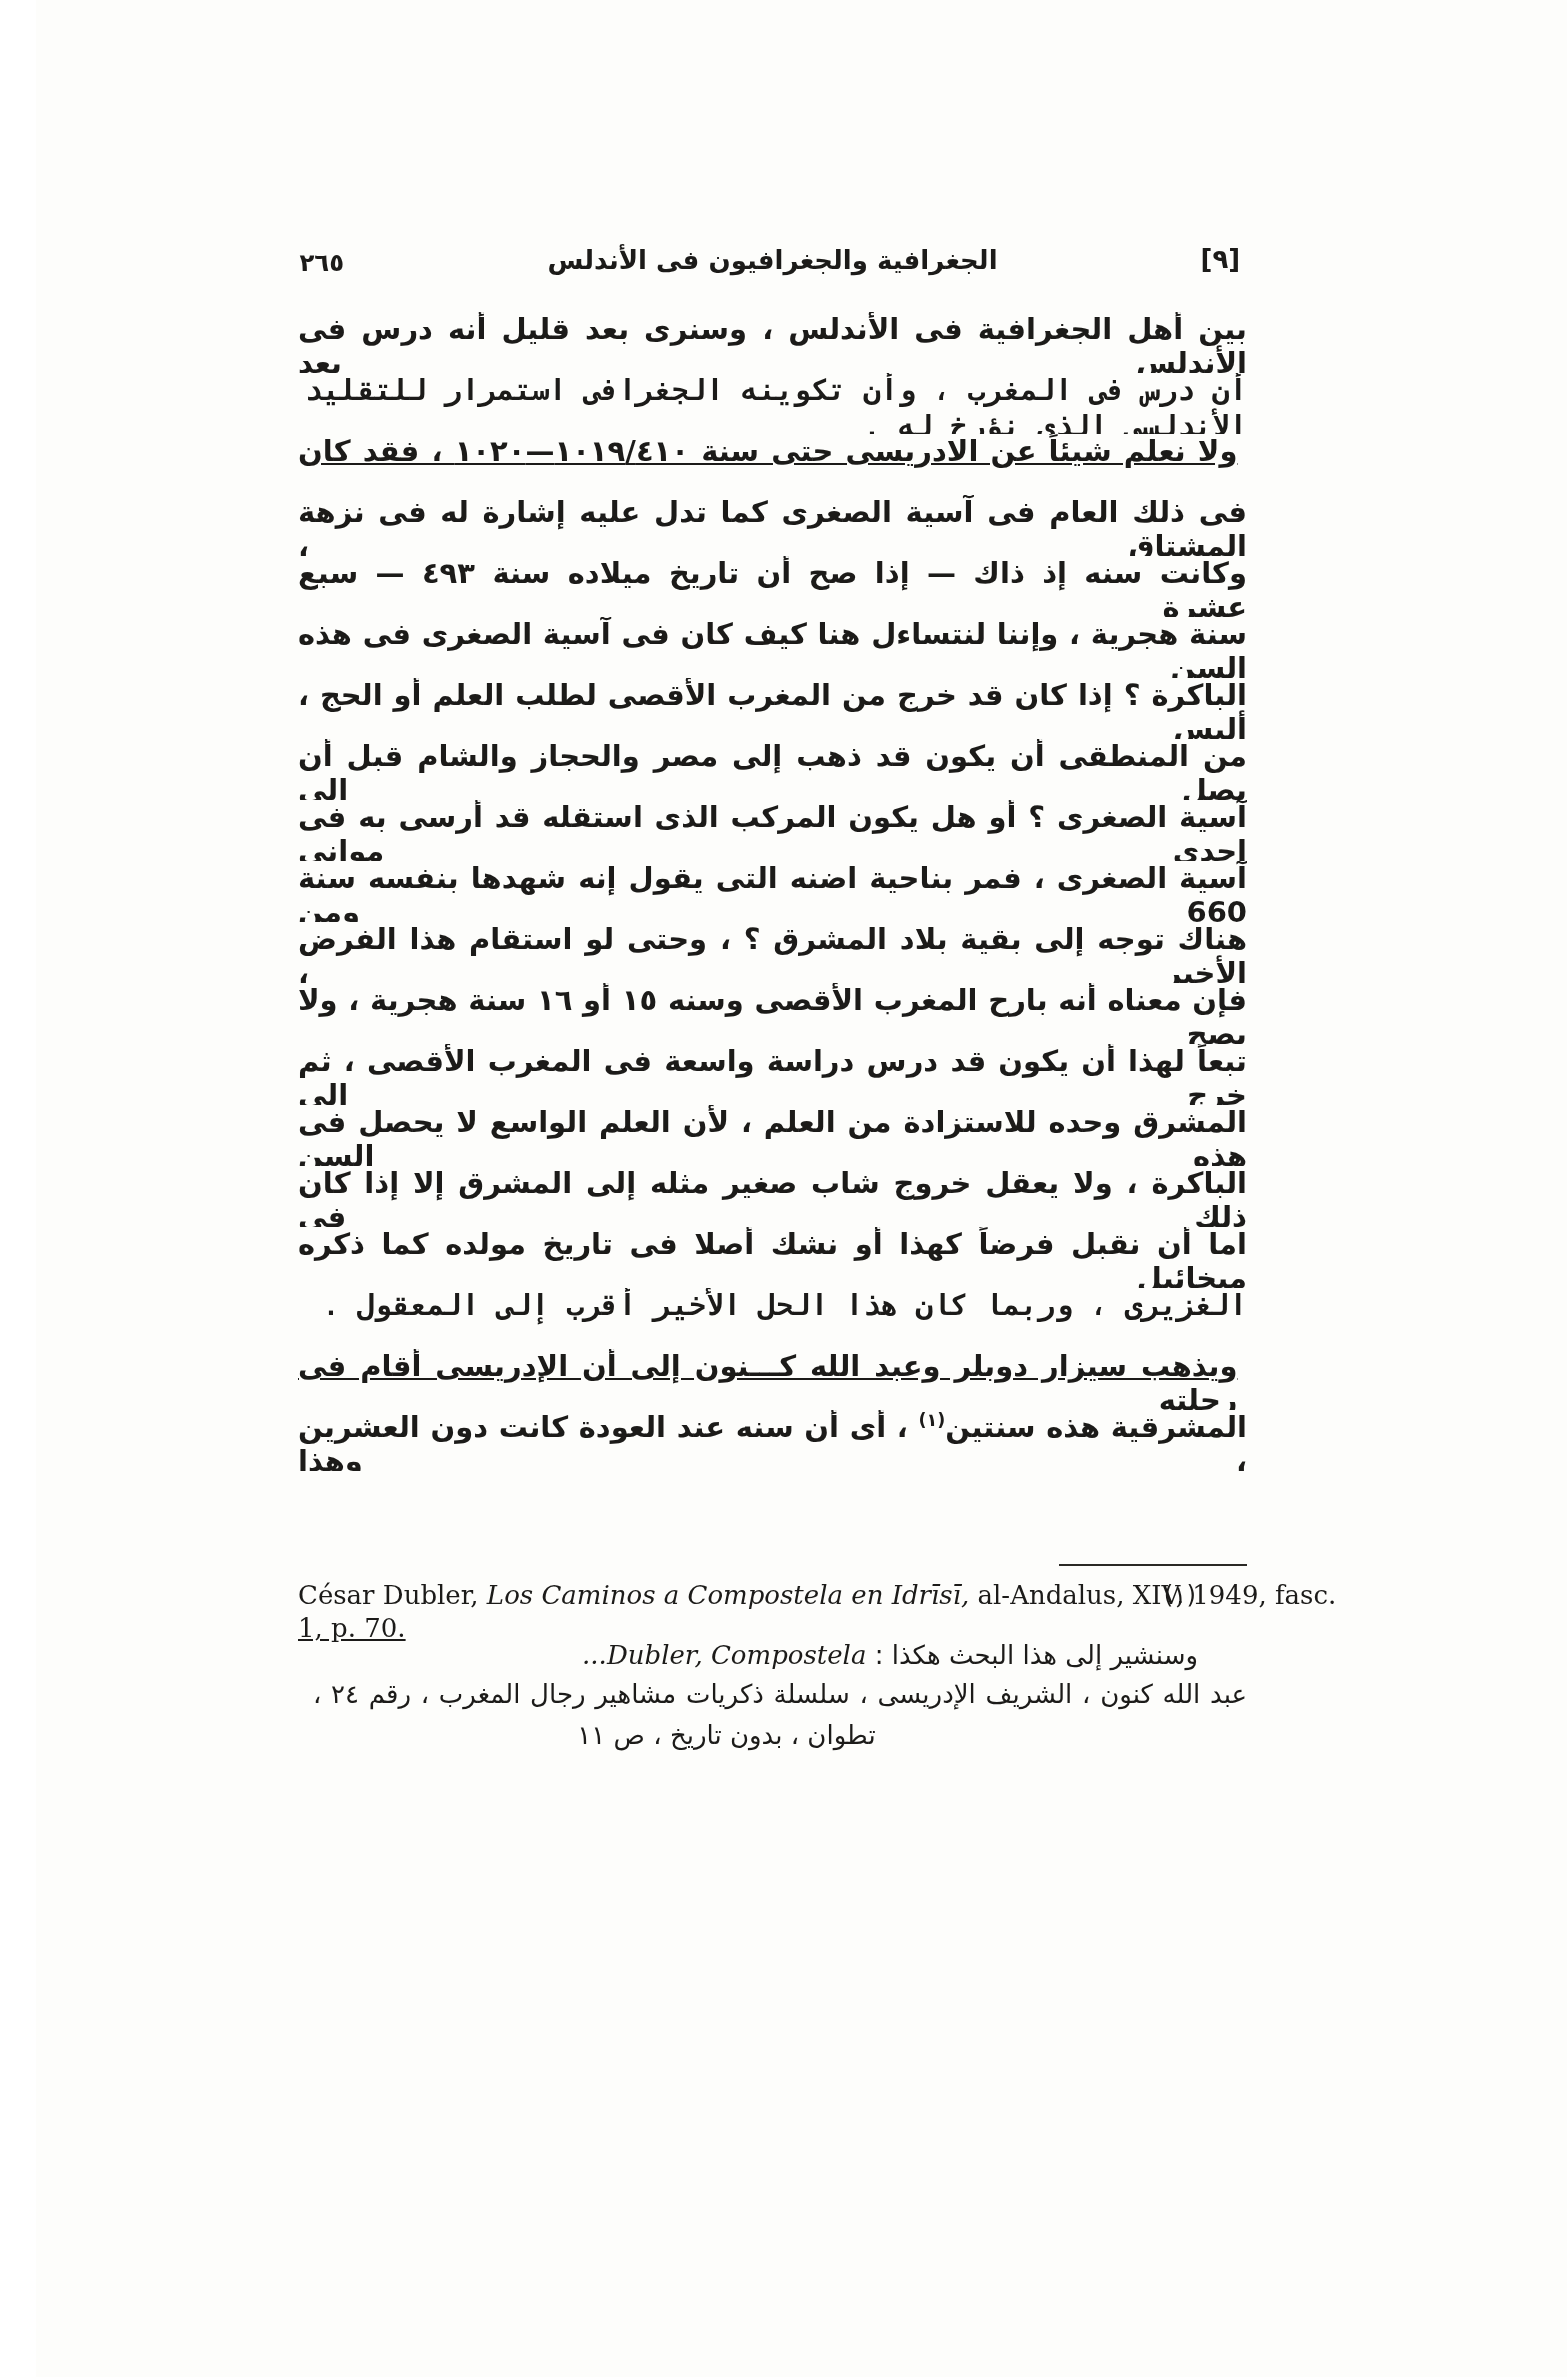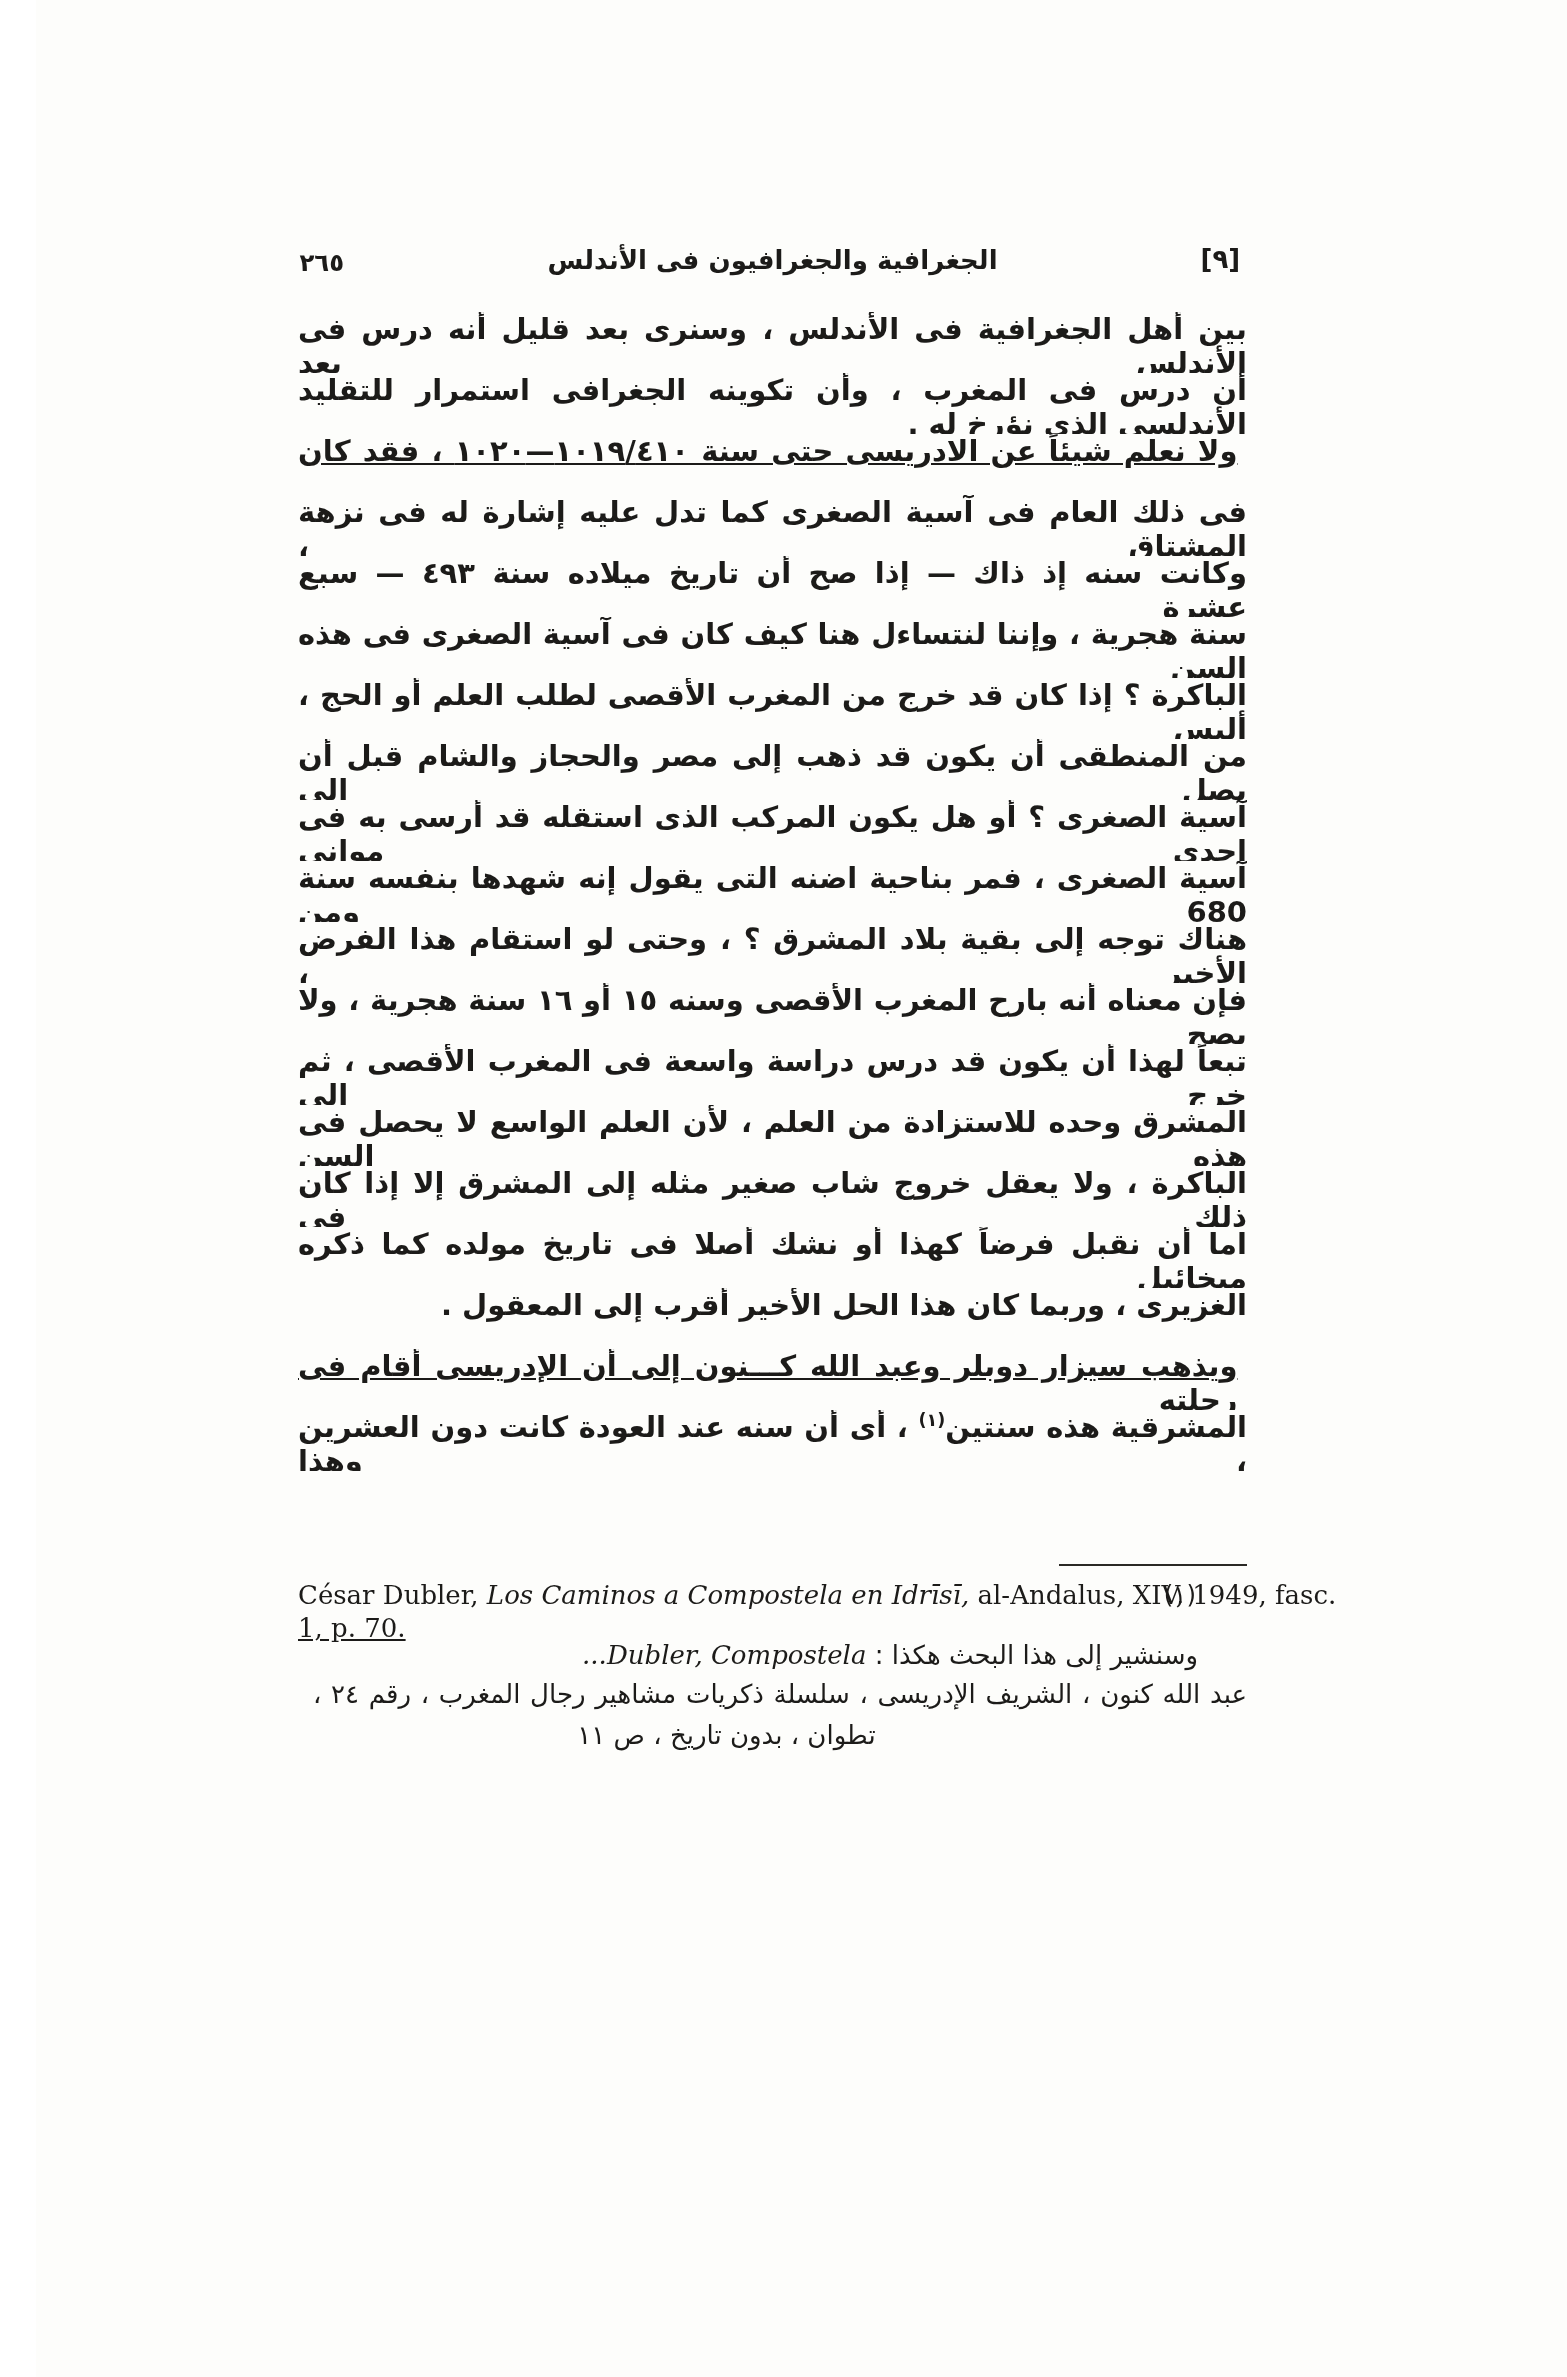--- a/index.html
+++ b/index.html
@@ -24,21 +24,21 @@
     font:700 26px "DejaVu Sans",sans-serif;direction:rtl;
   }
 
   
   .bodytext{position:absolute;left:0;right:0;top:312px;}
   .ln{
     direction:rtl;height:61px;line-height:61px;overflow:hidden;
     font:700 29px "DejaVu Sans",sans-serif;
     text-align:justify;text-align-last:justify;
   }
-  .ln.end{text-align-last:right;}
+  .ln.end{text-align:right;text-align-last:right;font-family:Liberation Mono, monospace;}
   .ln.ind{padding-right:9.5px;text-decoration:underline;}
   .fnref{
     font-size:17.6px;vertical-align:super;line-height:0;
     letter-spacing:0.7px;
   }
 
   
   .fn-rule{
     position:absolute;right:0;top:1564px;width:188px;height:0;
     border-top:2.7px solid #2a2925;
@@ -90,21 +90,21 @@
     <div class="bodytext">
       <div class="ln just">بين أهل الجغرافية فى الأندلس ، وسنرى بعد قليل أنه درس فى الأندلس بعد</div>
       <div class="ln end">أن درس فى المغرب ، وأن تكوينه الجغرافى استمرار للتقليد الأندلسى الذى نؤرخ له .</div>
       <div class="ln ind">ولا نعلم شيئاً عن الادريسى حتى سنة ٤١٠‏/‏١٠١٩‏—‏١٠٢٠ ، فقد كان</div>
       <div class="ln">فى ذلك العام فى آسية الصغرى كما تدل عليه إشارة له فى نزهة المشتاق ،</div>
       <div class="ln">وكانت سنه إذ ذاك — إذا صح أن تاريخ ميلاده سنة ٤٩٣ — سبع عشرة</div>
       <div class="ln">سنة هجرية ، وإننا لنتساءل هنا كيف كان فى آسية الصغرى فى هذه السن</div>
       <div class="ln">الباكرة ؟ إذا كان قد خرج من المغرب الأقصى لطلب العلم أو الحج ، أليس</div>
       <div class="ln">من المنطقى أن يكون قد ذهب إلى مصر والحجاز والشام قبل أن يصل إلى</div>
       <div class="ln">آسية الصغرى ؟ أو هل يكون المركب الذى استقله قد أرسى به فى إحدى موانى</div>
-      <div class="ln">آسية الصغرى ، فمر بناحية اضنه التى يقول إنه شهدها بنفسه سنة 680 ومن</div>
+      <div class="ln">آسية الصغرى ، فمر بناحية اضنه التى يقول إنه شهدها بنفسه سنة 660 ومن</div>
       <div class="ln">هناك توجه إلى بقية بلاد المشرق ؟ ، وحتى لو استقام هذا الفرض الأخير ،</div>
       <div class="ln">فإن معناه أنه بارح المغرب الأقصى وسنه ١٥ أو ١٦ سنة هجرية ، ولا يصح</div>
       <div class="ln">تبعاً لهذا أن يكون قد درس دراسة واسعة فى المغرب الأقصى ، ثم خرج إلى</div>
       <div class="ln">المشرق وحده للاستزادة من العلم ، لأن العلم الواسع لا يحصل فى هذه السن</div>
       <div class="ln">الباكرة ، ولا يعقل خروج شاب صغير مثله إلى المشرق إلا إذا كان ذلك فى</div>
       <div class="ln">اما أن نقبل فرضاً كهذا أو نشك أصلا فى تاريخ مولده كما ذكره ميخائيل</div>
       <div class="ln end">الغزيرى ، وربما كان هذا الحل الأخير أقرب إلى المعقول .</div>
       <div class="ln ind">ويذهب سيزار دوبلر وعبد الله كـــنون إلى أن الإدريسى أقام فى رحلته</div>
       <div class="ln">
         <span>المشرقية هذه سنتين</span><span class="fnref">(١)</span><span> ، أى أن سنه عند العودة كانت دون العشرين ، وهذا</span>

